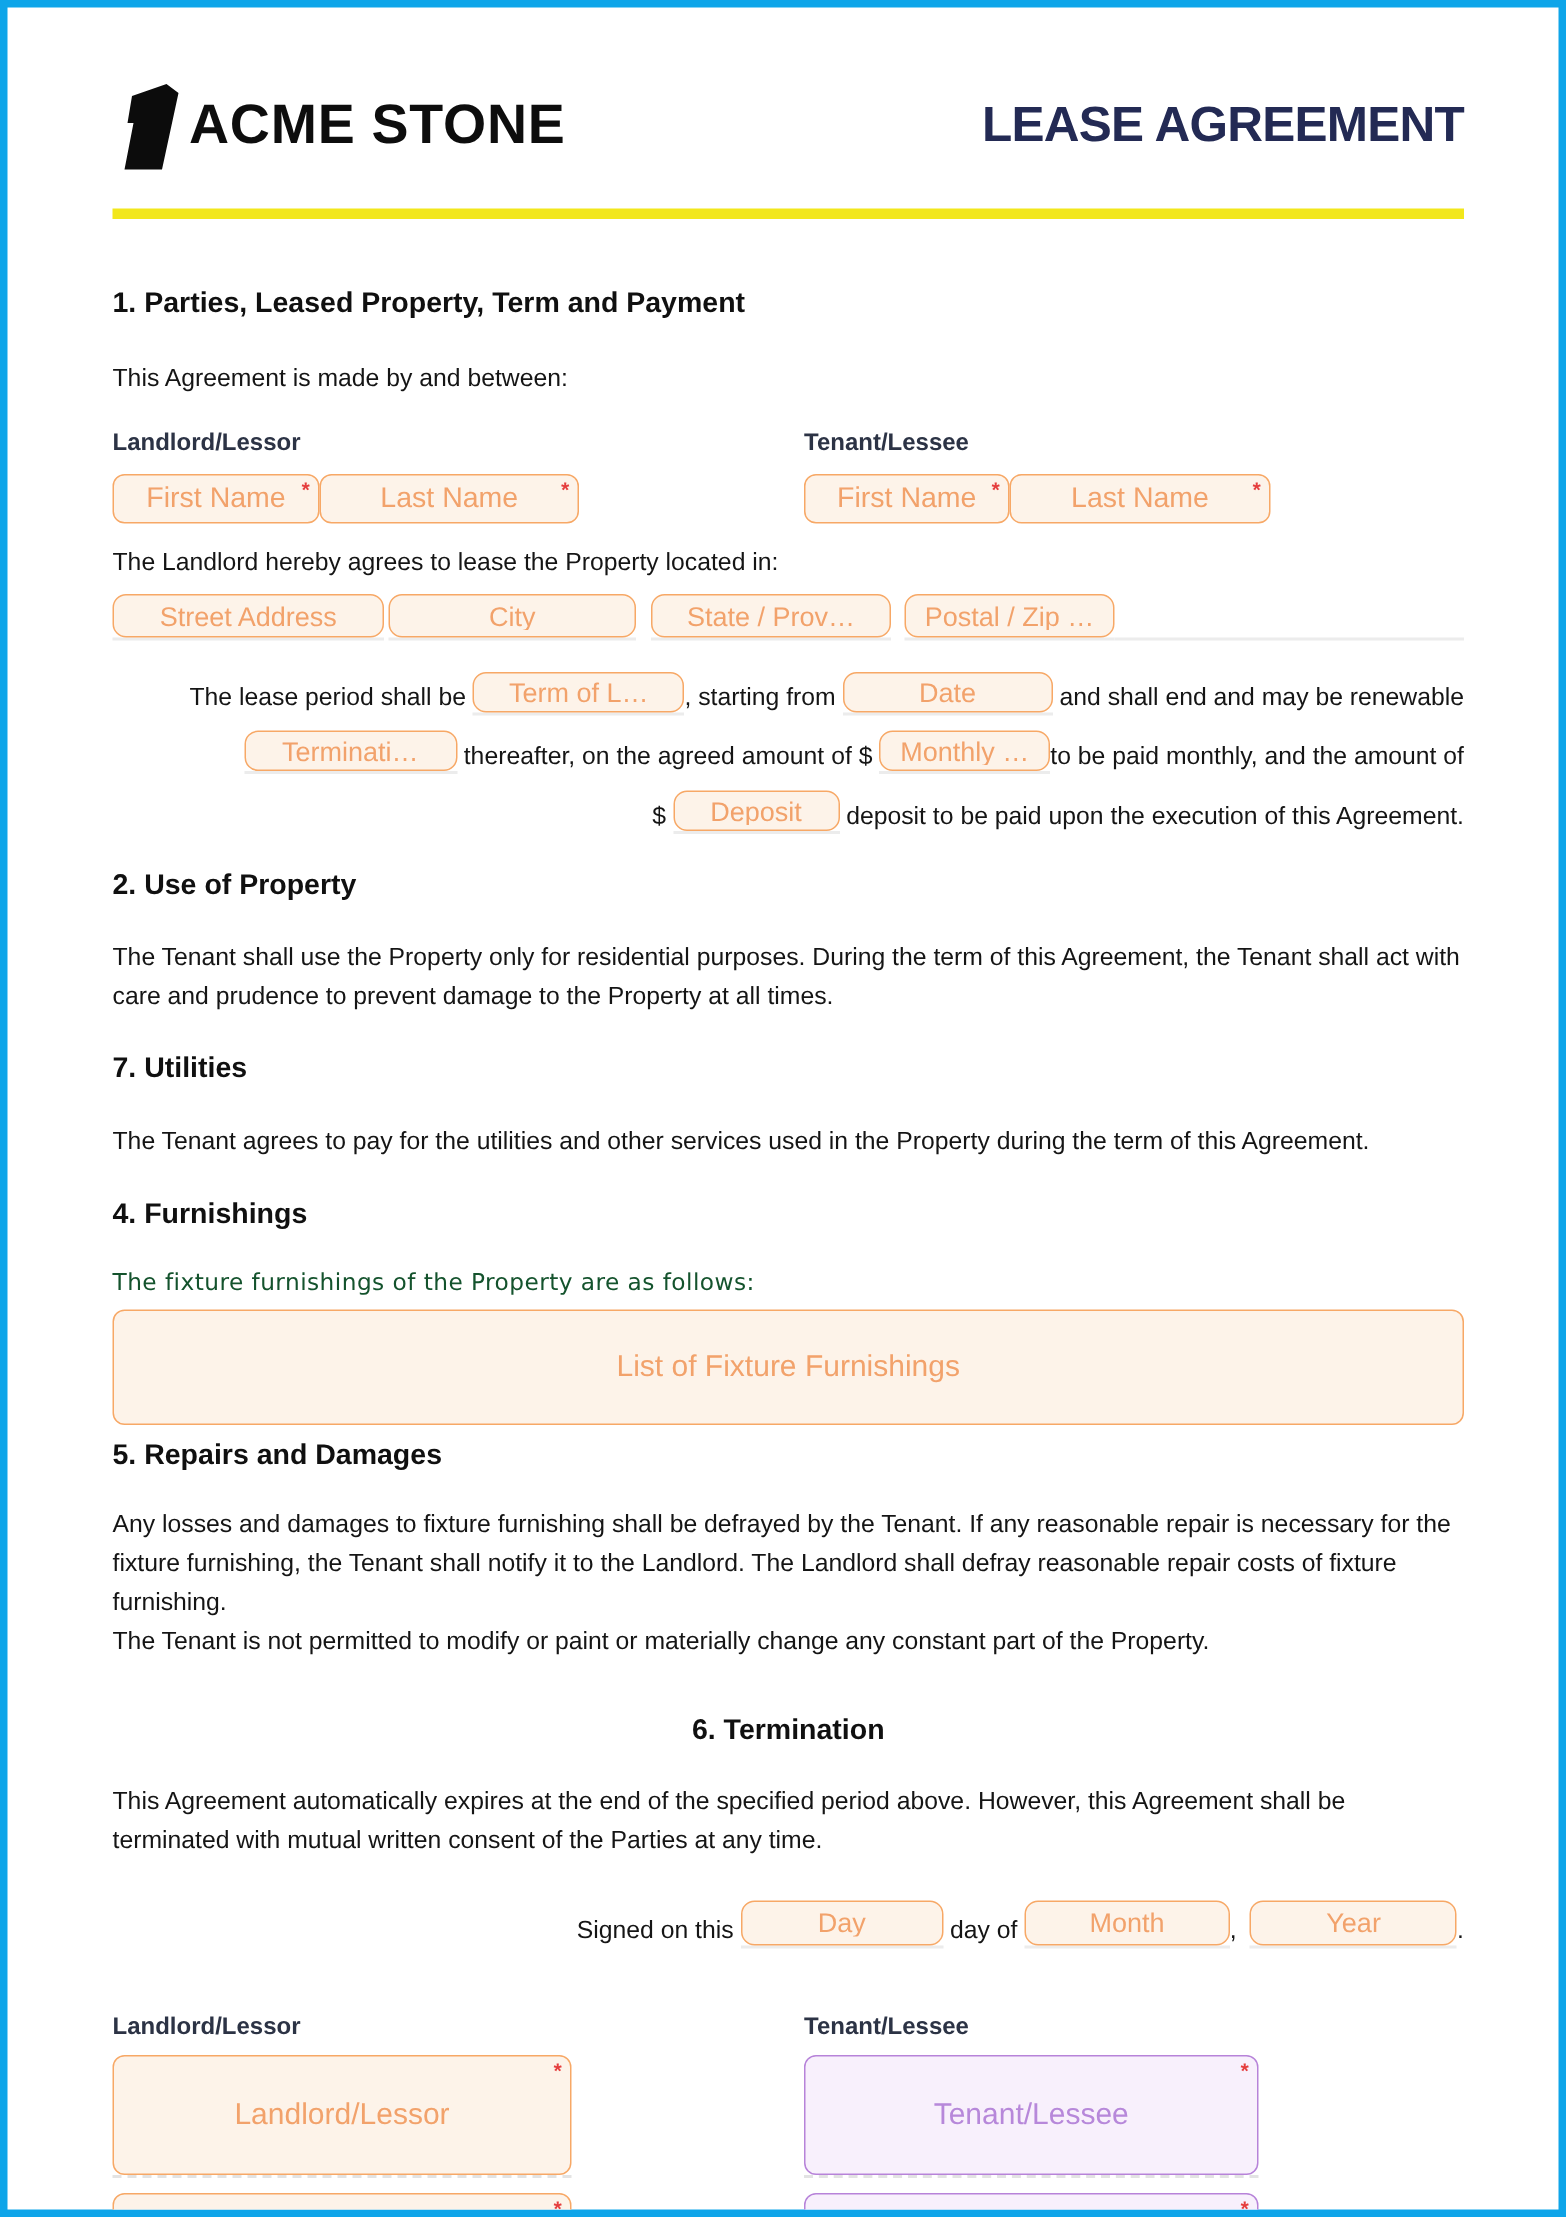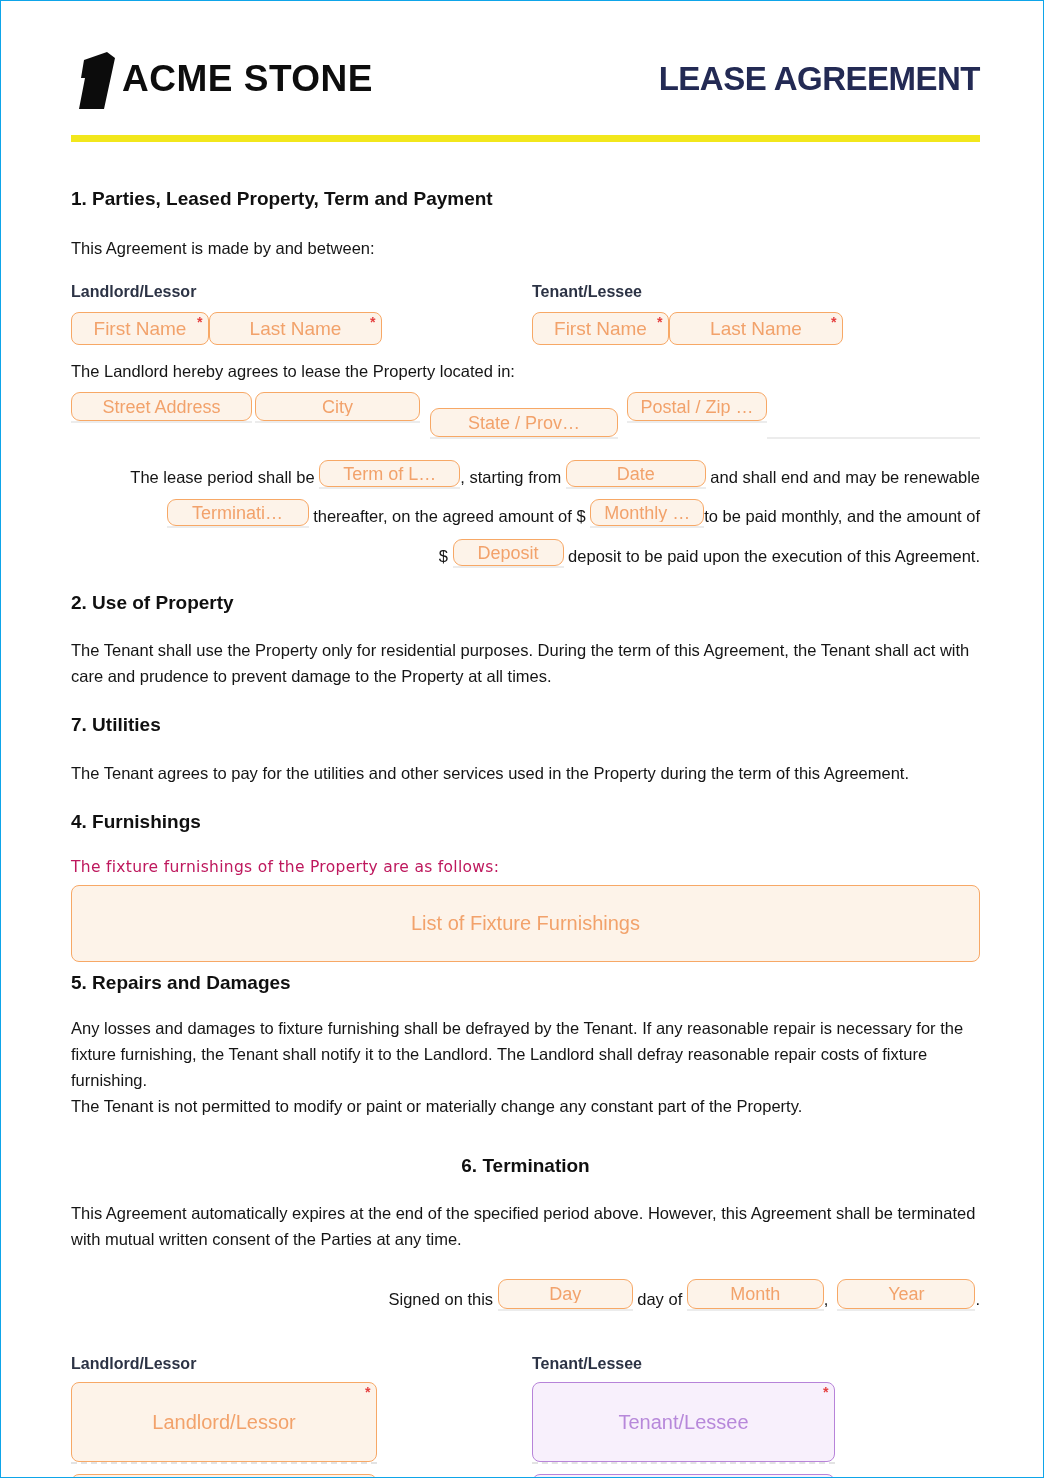--- a/index.html
+++ b/index.html
@@ -3,21 +3,21 @@
 <meta charset="utf-8">
 <style>
   :root{
     --yellow:#f2e71c; --navy:#2c3345; --title-navy:#232a54;
     --orange-border:#f7a866; --orange-bg:#fdf3e9; --orange-text:#f2a26b;
     --purple-border:#b783d9; --purple-bg:#f8f0fc; --purple-text:#b788da;
     --required-red:#e53e3e; --underline-gray:#ececec;
   }
   *{box-sizing:border-box; margin:0; padding:0;}
   body{background:#fff; font-family:"Liberation Sans", sans-serif;}
-  .page{width:1044px; height:1478px; background:#fff; border:1px solid #0ea5e9;
+  .page{width:1044px; height:1478px; background:#fff; border:5px solid #0ea5e9;
         padding:46px 63px 0 70px; overflow:hidden; position:relative;}
   
   .hdr{display:flex; justify-content:space-between; align-items:center; height:64px;}
   .logo-wrap{display:flex; align-items:center;}
   .logo-mark{width:56px; height:64px;}
   .brand{font-size:37px; font-weight:bold; color:#0d0d0d; letter-spacing:0.5px; margin-left:-5px;}
   .doc-title{font-size:33px; font-weight:bold; color:var(--title-navy); letter-spacing:-0.5px;}
   .divider{height:7px; background:var(--yellow); margin-top:24px;}
   
   h2{font-size:19px; font-weight:bold; color:#101010;}
@@ -39,21 +39,21 @@
   .addr-row{display:flex; align-items:flex-start;}
   .addr-row .ifield{height:29px;}
   .fill-line{flex:1; align-self:flex-end; border-bottom:2px solid var(--underline-gray); height:2px;}
   .inline-line{display:flex; align-items:flex-end; font-size:16.5px; color:#151515;justify-content:flex-end;}
   .inline-line .txt{padding-bottom:2px; white-space:pre;}
   .inline-line .ifield{height:27px;}
   .ta-box{height:77px; width:100%; border-radius:8px; display:flex; align-items:center;
           justify-content:center; font-size:20px; position:relative;}
   .sigbox{height:80px; border-radius:8px; font-size:20px;}
   .datebox{height:37px; border-radius:8px; font-size:20px;}
-  .p4-font{font-family:"DejaVu Sans", sans-serif; font-size:15.5px; letter-spacing:0.3px; color:#be185d;}
+  .p4-font{font-family:"DejaVu Sans", sans-serif; font-size:15.5px; letter-spacing:0.3px; color:#14532d;}
 </style>
 </head>
 <body>
 
 <div class="page">
 
   <div class="hdr">
     <div class="logo-wrap">
       <svg class="logo-mark" viewBox="0 0 56 64">
         <polygon points="8,62 14,31 10,31 13,13 36,5 44,11 33,62" fill="#0c0c0c"></polygon>
@@ -102,21 +102,21 @@
         <span class="ifield f-or" style="width:181px;">
       <span class="ph">Street Address</span>
         </span>
       </span>
     <span class="us" style="margin-left:3px;">
         <span class="ifield f-or" style="width:165px;">
       <span class="ph">City</span>
         </span>
       </span>
     <span class="us" style="margin-left:10px;">
-        <span class="ifield f-or" style="width:188px;margin-top:16px;">
+        <span class="ifield f-or" style="width:160px;">
       <span class="ph">State / Prov…</span>
         </span>
       </span>
     <span class="us" style="margin-left:9px;">
         <span class="ifield f-or" style="width:140px;align-items:center;">
       <span class="ph">Postal / Zip …</span>
         </span>
       </span>
     <span class="fill-line"></span>
   </div>

